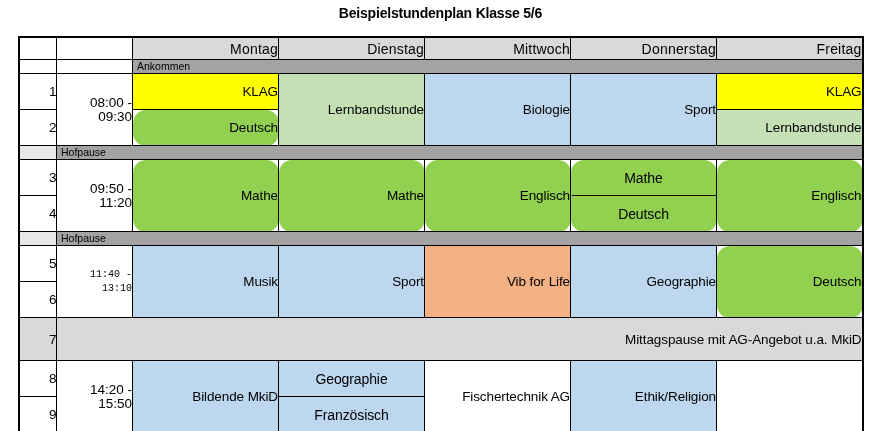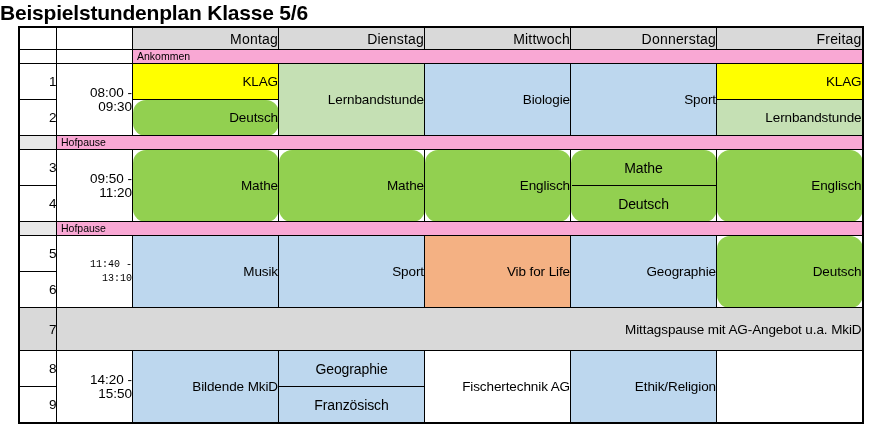--- a/index.html
+++ b/index.html
@@ -16,24 +16,25 @@
   }
 
   #page {
     position: relative;
     width: 881px;
     height: 431px;
     box-sizing: border-box;
   }
 
   #title {
-    font-size: 21px;
+    text-align: center;
+    font-size: 14px;
     font-weight: bold;
     line-height: 26px;
-    height: 26px;
+    height: 36px;
     letter-spacing: -0.2px;
   }
 
   table.plan {
     border-collapse: collapse;
     table-layout: fixed;
     width: 844px;
     margin: 0 auto;
     border: 2px solid #000000;
   }
@@ -60,21 +61,21 @@
     height: 21px;
     font-size: 14px;
     letter-spacing: 0.2px;
   }
   tr.head th.blank { background: #ffffff; }
 
   
   tr.breakrow td {
     height: 13px;
     font-size: 10.5px;
-    background: #f9a8d4;
+    background: #a3a3a3;
     line-height: 13px;
   }
   tr.breakrow td.stub {
     background: #ffffff;
   }
   tr.breakrow td.stub-grey {
     background: #e8e8e8;
   }
   tr.breakrow td.bar {
     text-align: left;

